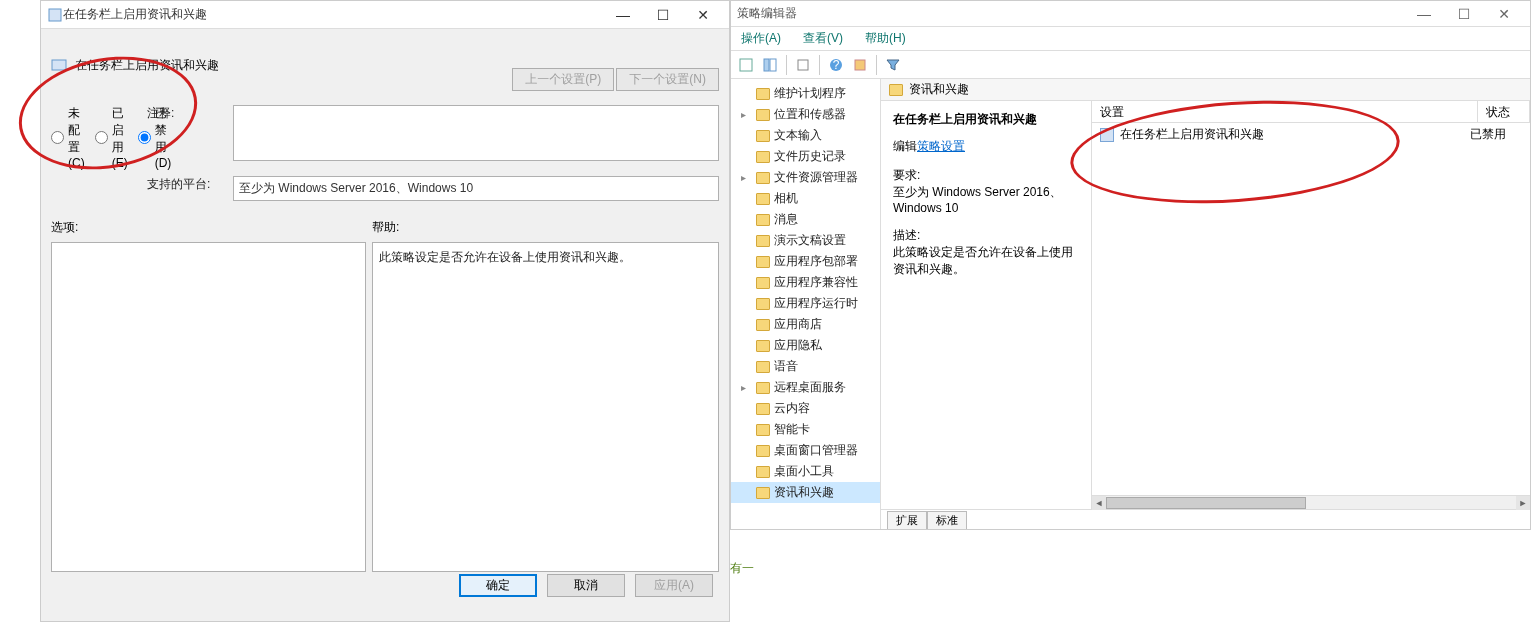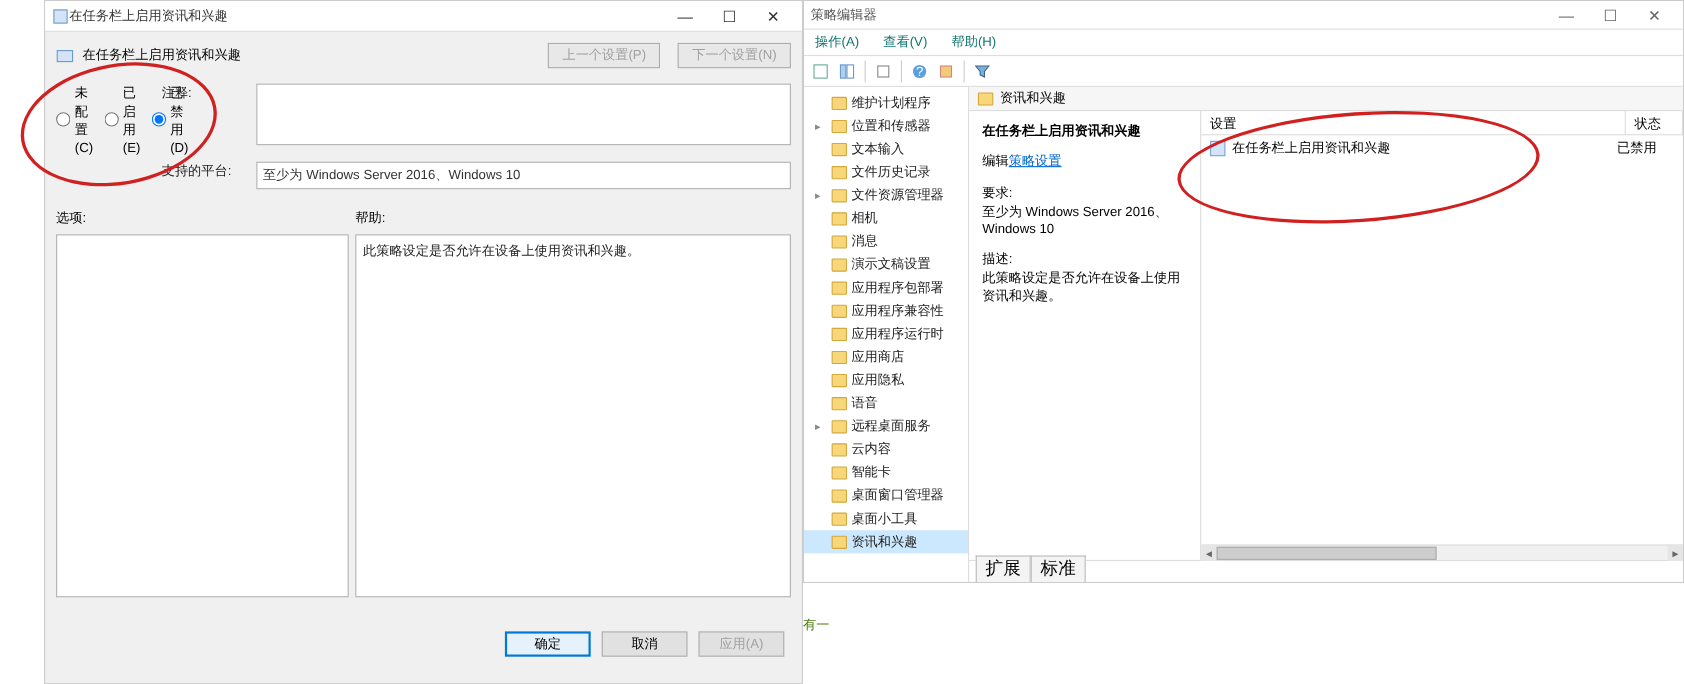--- a/index.html
+++ b/index.html
@@ -6,36 +6,36 @@
 body { background: #fff; width: 1531px; height: 622px; position: relative; overflow: hidden; }
 
 
 .dialog { position: absolute; left: 40px; top: 0; width: 690px; height: 622px; background: #f0f0f0; border: 1px solid #ccc; }
 .dialog-titlebar { height: 28px; display: flex; align-items: center; padding: 0 6px; background: #fff; border-bottom: 1px solid #ddd; }
 .dialog-titlebar .title { flex: 1; color: #333; }
 .dialog-titlebar .win-btn { width: 40px; height: 100%; display:flex; align-items:center; justify-content:center; font-size:14px; color:#333; }
 
 .dialog-body { padding: 10px 10px 0 10px; }
 .dlg-header { display:flex; align-items:center; gap:8px; margin-bottom:6px; }
-.dlg-navbtns { margin-left:auto; display:flex; gap:16px; }
+.dlg-navbtns { margin-left:auto; display:flex; gap:2px;margin-top:29px; }
 .dlg-navbtns button { height:23px; padding: 0 12px; background:#e1e1e1; border:1px solid #adadad; color:#999; }
 .dlg-navbtns button[disabled]{ color:#a0a0a0; background:#e8e8e8; }
 
 .dlg-grid { display:grid; grid-template-columns: 90px 80px 1fr; gap:6px 6px; margin-top:14px;}
 .radio-col { display:flex; flex-direction:row; gap:10px; }
 .radio-item { display:flex; align-items:center; gap:4px; }
 .radio-item input { margin:0; }
 
 .labelcell { color:#222; }
 .commentbox { grid-column:3; border:1px solid #b0b0b0; background:#fff; height:56px;}
 .platformbox { border:1px solid #b0b0b0; background:#fff; padding:3px 5px; color:#333; grid-column:3;}
 .supportlabel { grid-column:2; align-self:start; color:#222; }
 
 .lower { display:flex; gap:6px; margin-top:18px; }
-.lower .col-label{ width: 266px; }
+.lower .col-label{ width: 315px; }
 .lower .col-label2{ flex:1; }
 .optarea { border:1px solid #b0b0b0; background:#fff; height:330px; margin-top:6px;}
 .helparea { border:1px solid #b0b0b0; background:#fff; height:330px; margin-top:6px; padding:6px; color:#222;}
 
 .dlg-buttons { position:absolute; right:16px; bottom:24px; display:flex; gap:10px;padding-left:14px; }
 .dlg-buttons button { width:78px; height:23px; background:#e1e1e1; border:1px solid #adadad; }
 .dlg-buttons button.primary{ border:2px solid #0078d7; background:#e5f1fb;}
 .dlg-buttons button[disabled]{ color:#a0a0a0; }
 
 
@@ -76,21 +76,21 @@
 .gp-list-row { display:flex; padding:3px 8px; align-items:center; gap:6px;}
 .gp-list-row .c1{flex:1; display:flex; align-items:center; gap:6px;}
 .gp-list-row .c2{width:52px;}
 .setting-icon{width:14px;height:14px;background:#d4e3f5;border:1px solid #7aa5d6; display:inline-block;}
 .gp-list-scroll{ height:14px; border-top:1px solid #ddd; background:#f0f0f0; position:relative;}
 .gp-list-scroll .thumb{ position:absolute; left:14px; top:1px; height:12px; width:200px; background:#cdcdcd; border:1px solid #aaa;}
 .gp-list-scroll .arr{ position:absolute; top:0; width:14px; height:14px; background:#e5e5e5; display:flex;align-items:center;justify-content:center; font-size:9px; color:#666;}
 .gp-list-scroll .arr.l{left:0;} .gp-list-scroll .arr.r{right:0;}
 
 .gp-tabs{ height:20px; border-top:1px solid #ddd; display:flex; align-items:flex-end; padding-left:6px; gap:0;}
-.gp-tabs .tab{ border:1px solid #bbb; border-bottom:none; padding:1px 8px; background:#f4f4f4; font-size:16px;}
+.gp-tabs .tab{ border:1px solid #bbb; border-bottom:none; padding:1px 8px; background:#f4f4f4; font-size:11px;}
 
 .bottom-fragment{ position:absolute; left:730px; top:560px; color:#4d7c0f; }
 
 svg.icon16{width:16px;height:16px;}
 </style>
 </head>
 <body>
 
 <div class="dialog">
   <div class="dialog-titlebar">

